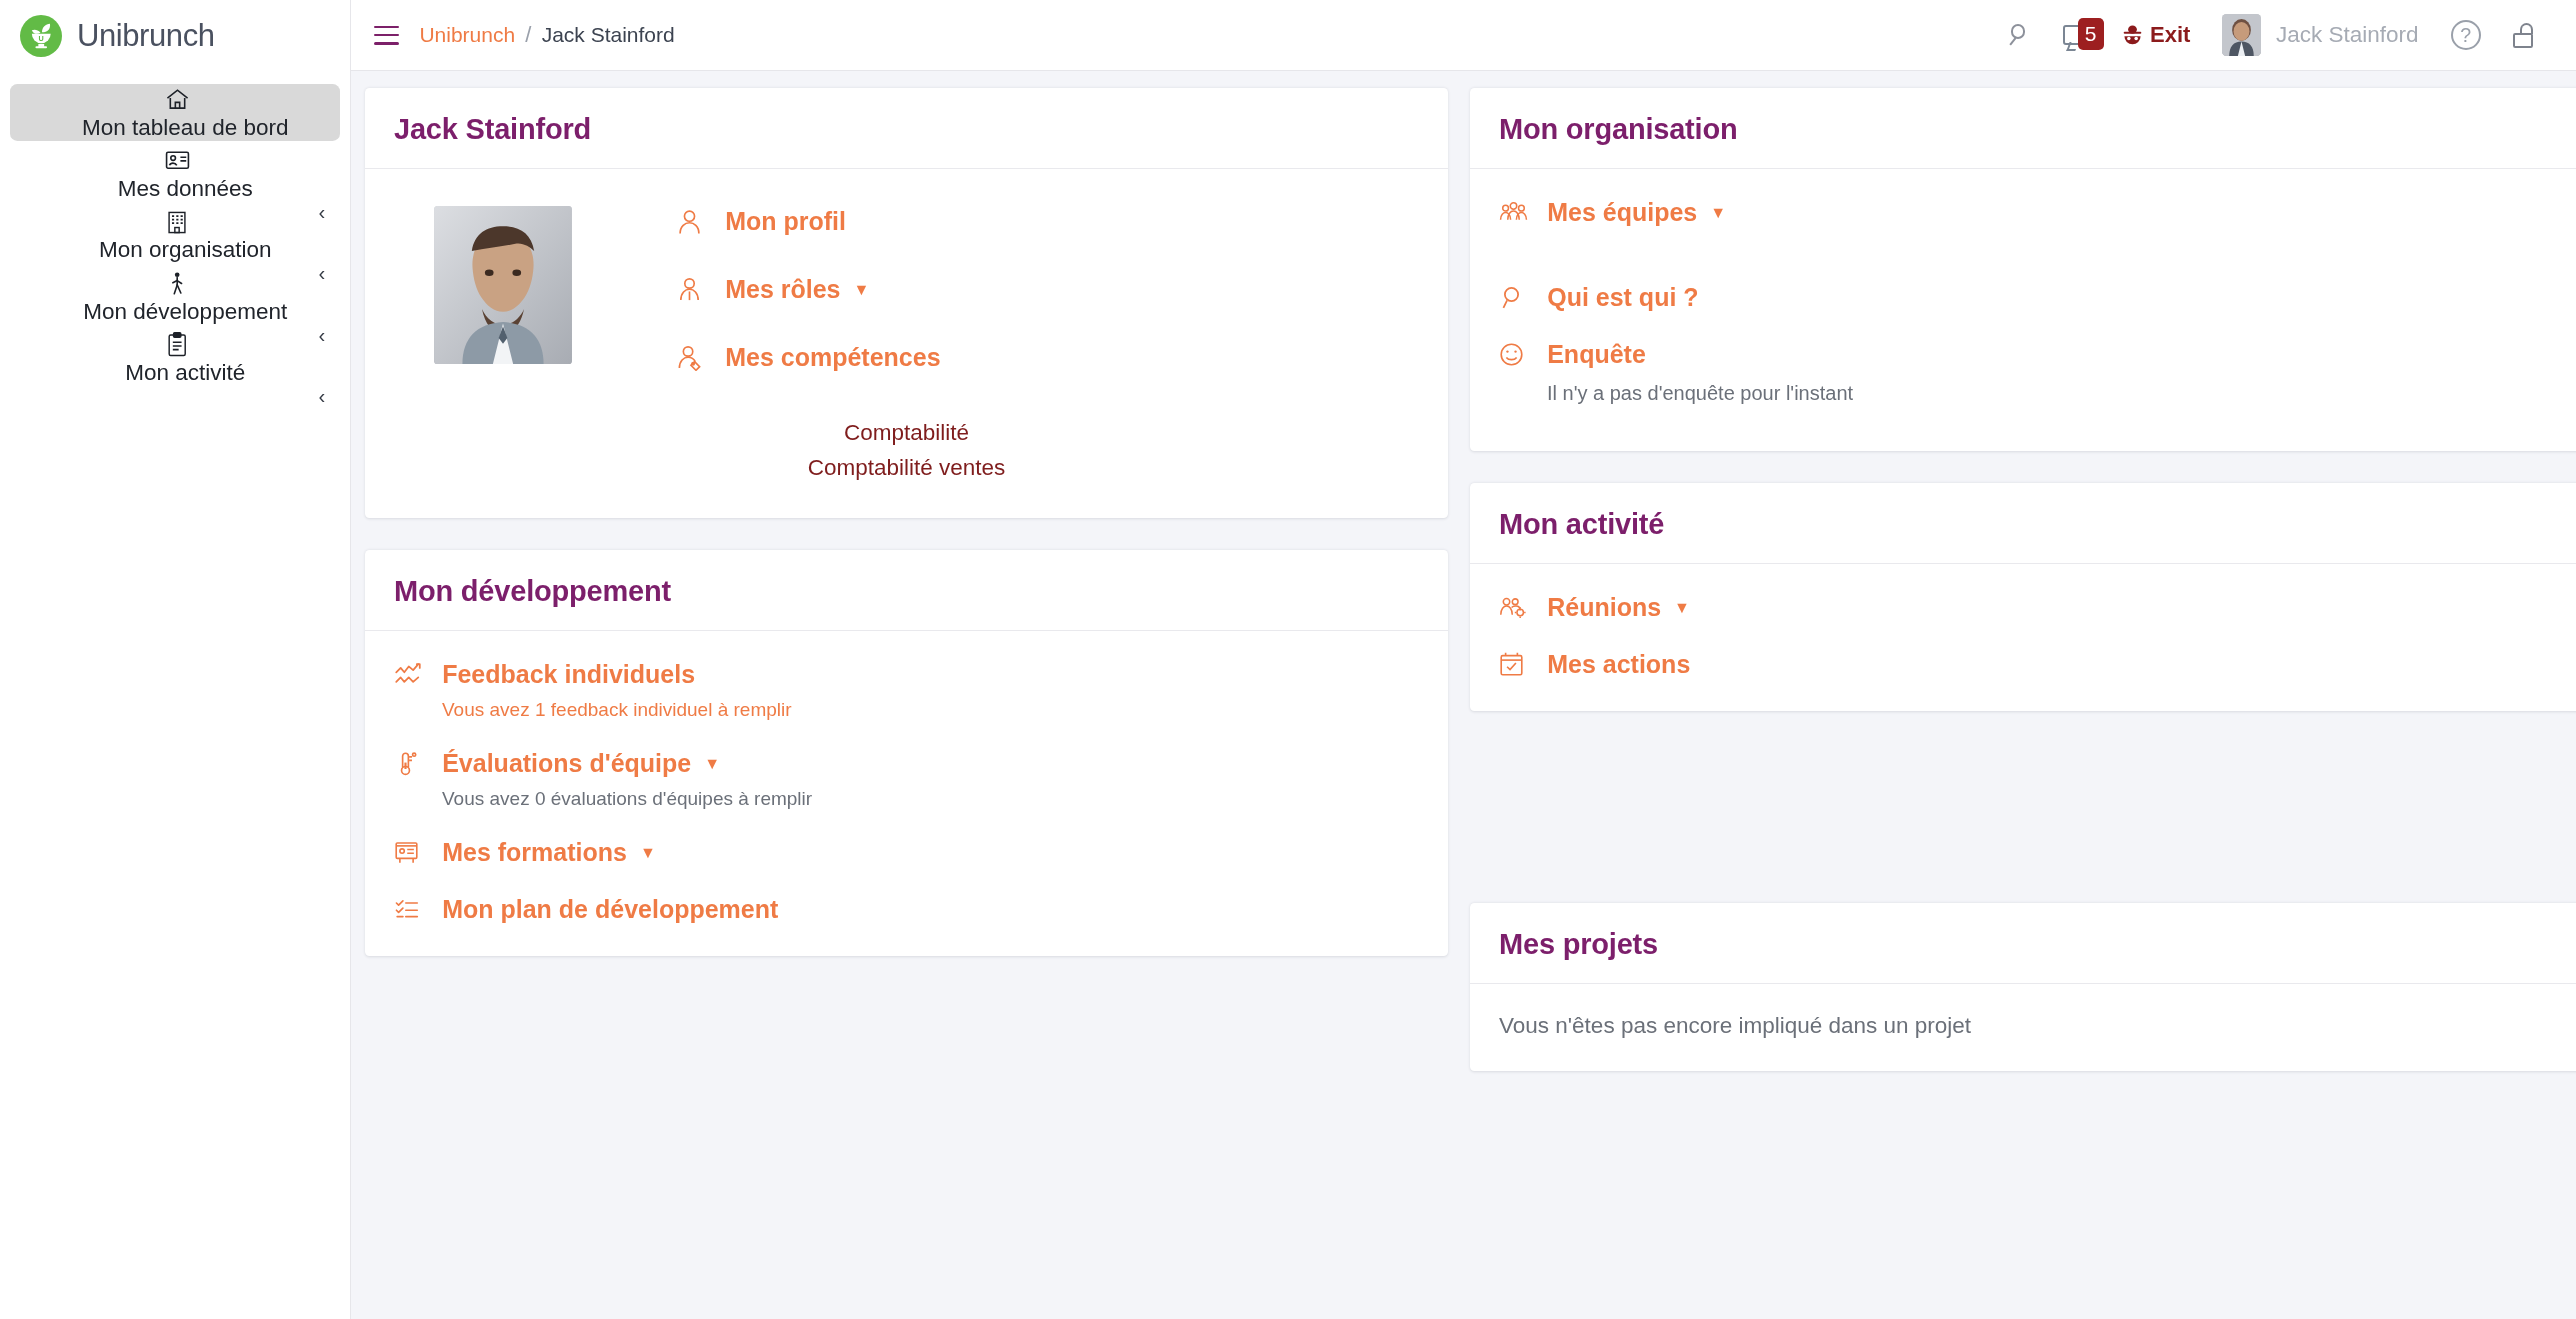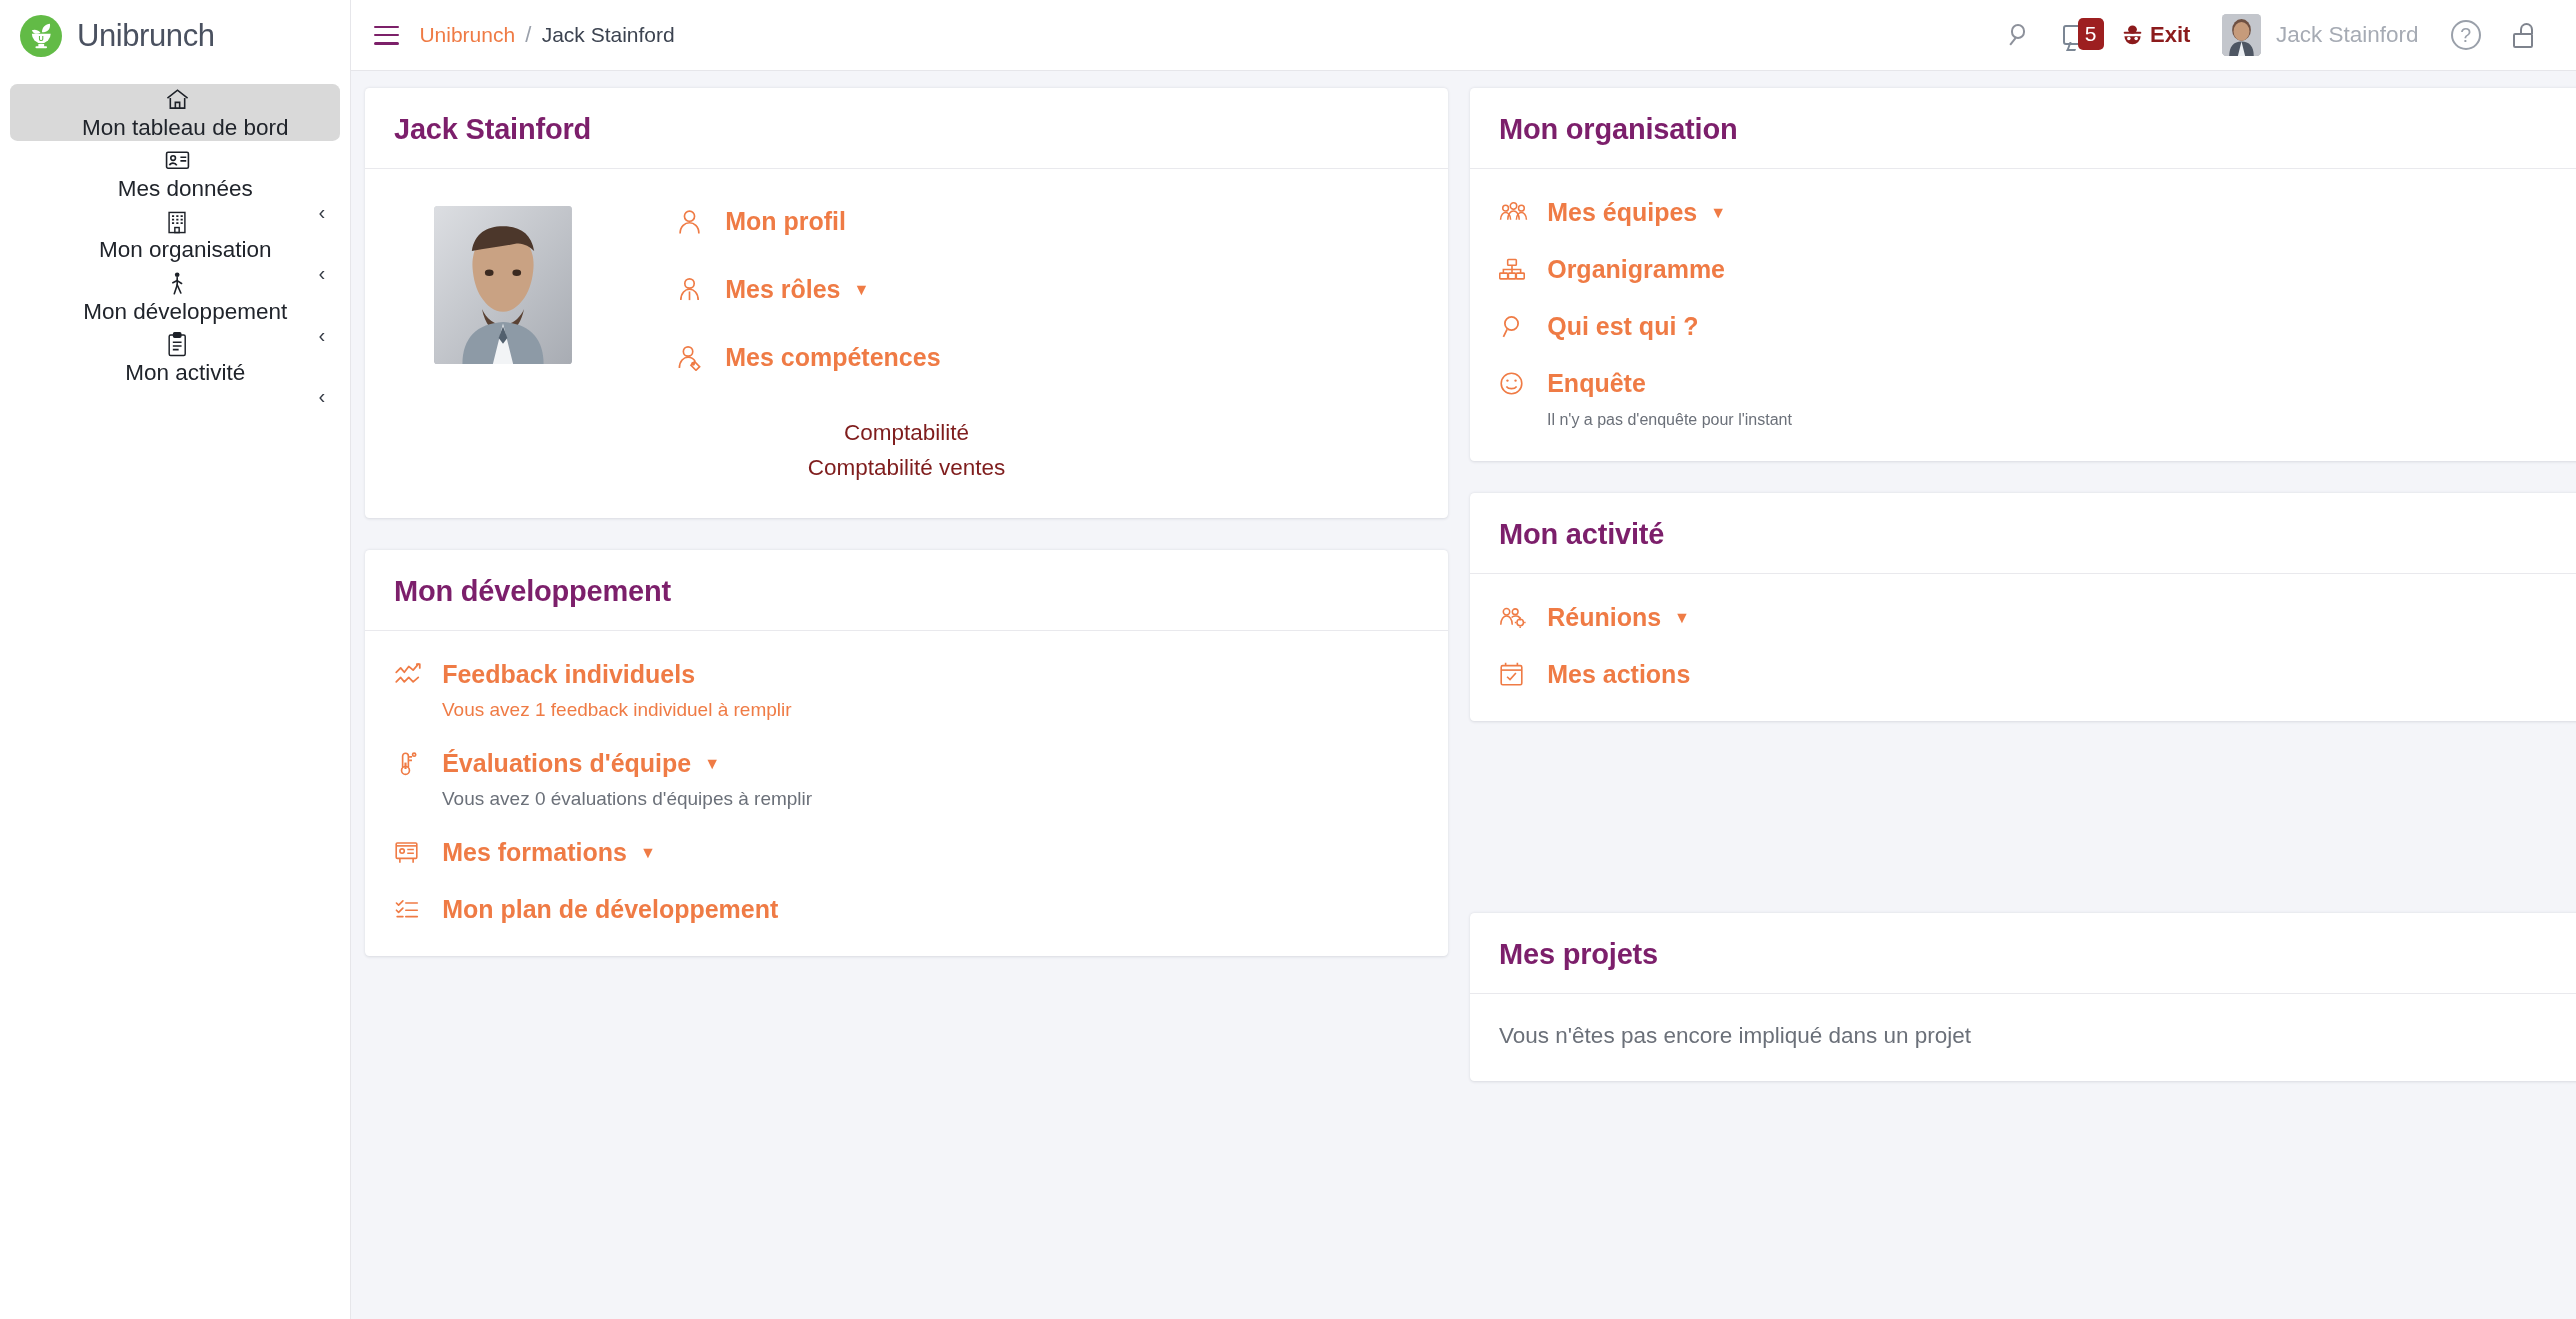--- a/index.html
+++ b/index.html
@@ -131,21 +131,21 @@
   .gap-md { height: 28px; }
 
   .roles { text-align: center; margin-top: 44px; }
   .role-line { color: #7f1d1d; font-size: 22.5px; font-weight: 400; line-height: 1.55; }
 
   .sub-note { font-size: 19px; margin: 10.2px 0 0 48px; }
   .sub-orange { color: #ef7b45; }
   .sub-gray { color: #6b7079; }
 
   .empty-note { color: #6b7079; font-size: 22.5px; }
-  .empty-note-sm { color: #6b7079; font-size: 16px; margin: 13px 0 0 48px; }
+  .empty-note-sm { color: #6b7079; font-size: 20px; margin: 13px 0 14px 48px; }
 
   svg { display: block; }
 </style>
 </head>
 <body>
 
 <div class="topbar">
 
   <div class="brand">
     <div class="logo-circle">
@@ -471,32 +471,20 @@
               <circle cx="31" cy="10" r="4"></circle>
                 <path d="M24 26 c0 -7 4 -10 7 -10 s7 3 7 10"></path>
             </svg>
           </span>
           <span class="t">Mes équipes</span>
           <span class="caret">▼</span>
         </div>
 
         <div class="gap-md"></div>
 
-        <div class="lnk">
-          <span class="i">
-            <svg width="26" height="23" viewBox="0 0 36 32" fill="none" stroke="#ef7b45" stroke-width="2.2">
-              <rect x="12" y="2" width="12" height="8" rx="1"></rect>
-              <rect x="1" y="21" width="11" height="8" rx="1"></rect>
-              <rect x="13" y="21" width="10" height="8" rx="1"></rect>
-              <rect x="24" y="21" width="11" height="8" rx="1"></rect>
-              <path d="M18 10 v6 M6 21 v-5 h24 v5 M18 16 v5"></path>
-            </svg>
-          </span>
-          <span class="t">Organigramme</span>
-        </div>
 
         <div class="gap-md"></div>
 
         <div class="lnk">
           <span class="i">
             <svg width="25" height="25" viewBox="0 0 34 34" fill="none" stroke="#ef7b45" stroke-width="2.4">
               <circle cx="17" cy="13" r="9"></circle>
                 <path d="M11 21 l-5 10"></path>
             </svg>
           </span>

